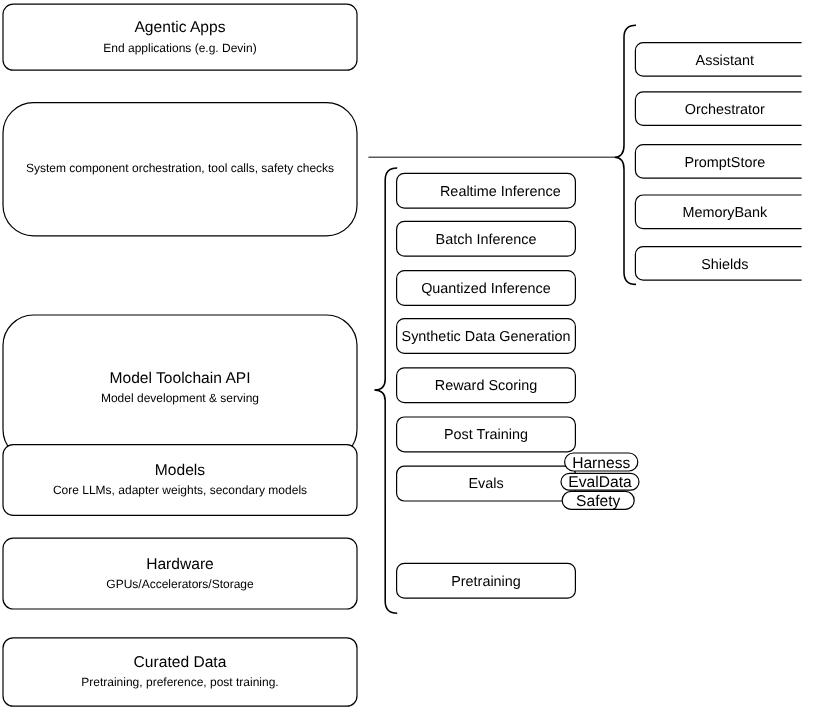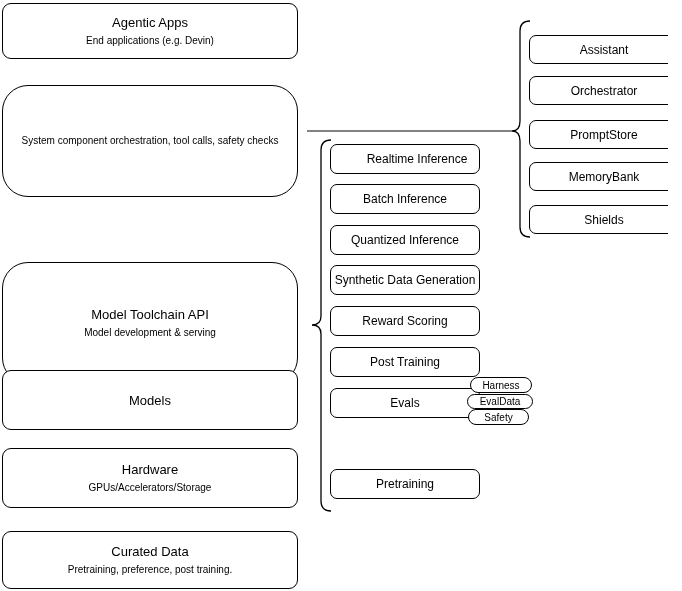--- a/index.html
+++ b/index.html
@@ -36,21 +36,21 @@
   .right-box { left: 529px; width: 150px; height: 29px; border-radius: 7px; font-size: 12px; white-space: nowrap; }
   .pill {
     position: absolute;
     box-sizing: border-box;
     background: #ffffff;
     border: 1.3px solid #000000;
     border-radius: 9px;
     display: flex;
     align-items: center;
     justify-content: center;
-    font-size: 10px;
+    font-size: 13px;
     white-space: nowrap;
     z-index: 2;
   }
 </style>
 </head>
 <body>
 
 <div class="canvas">
 
   <svg class="overlay" viewBox="0 0 682 591">
@@ -65,20 +65,21 @@
   </div>
   <div class="node stack-box" style="top:85px; height:112px; border-radius:26px;">
     <div class="stack-sub">System component orchestration, tool calls, safety checks</div>
   </div>
   <div class="node stack-box" style="top:223px; height:122px; border-radius:26px;margin-top:39px;">
     <div class="stack-title">Model Toolchain API</div>
     <div class="stack-sub">Model development &amp; serving</div>
   </div>
   <div class="node stack-box" style="top:370px; height:60px; border-radius:9px;">
     <div class="stack-title">Models</div>
+    <div class="stack-sub">Core LLMs, adapter weights, secondary models</div>
   </div>
   <div class="node stack-box" style="top:448px; height:60px; border-radius:9px;">
     <div class="stack-title">Hardware</div>
     <div class="stack-sub">GPUs/Accelerators/Storage</div>
   </div>
   <div class="node stack-box" style="top:531px; height:58px; border-radius:9px;">
     <div class="stack-title">Curated Data</div>
     <div class="stack-sub">Pretraining, preference, post training.</div>
   </div>
 

